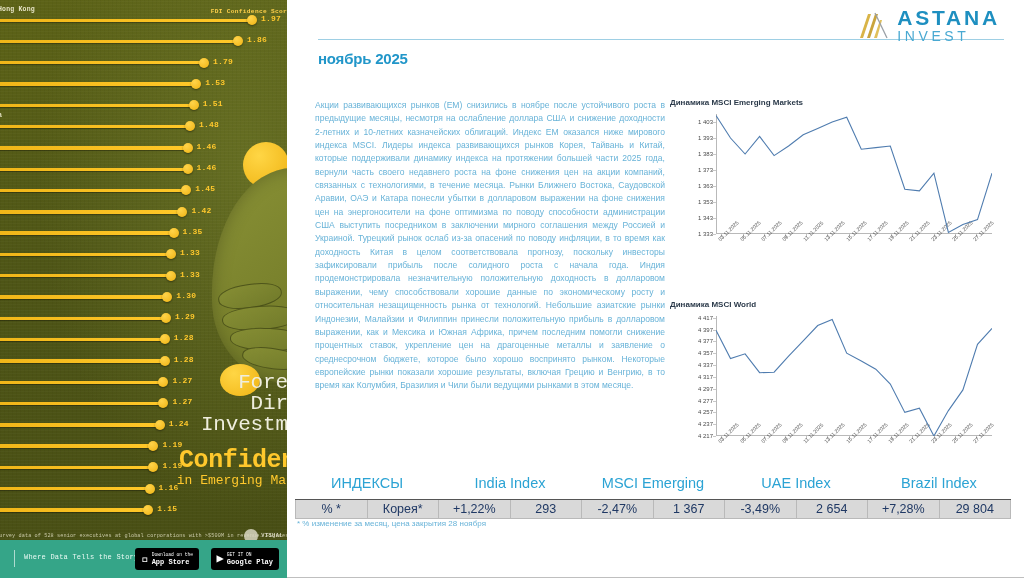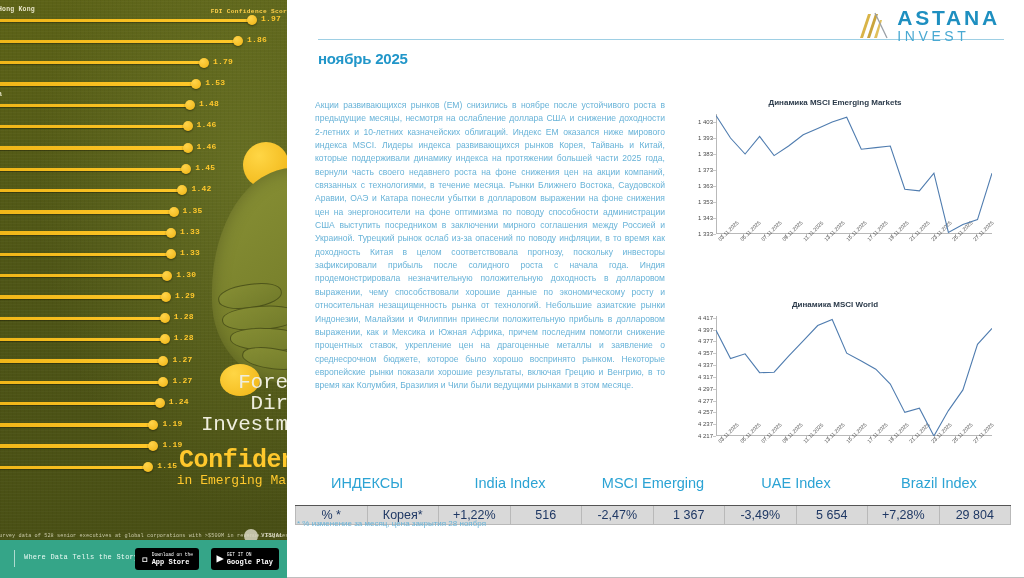--- a/index.html
+++ b/index.html
@@ -138,21 +138,21 @@
   .body-text{
     position:absolute;left:28px;top:99px;width:350px;
     font-size:8.55px;line-height:13.35px;color:#68b3d8;
     text-align:justify;text-justify:inter-word;
     font-weight:400;
   }
 
   
   .chart-box{position:absolute;}
   .chart-title{
-    text-align:center;font-size:8px;font-weight:700;color:#2b3a4a;
+    font-size:8px;font-weight:700;color:#2b3a4a;
     margin-bottom:2px;
   }
   .plot{position:relative;}
   .ylab{
     position:absolute;right:100%;margin-right:3px;
     font-size:6px;color:#4a4a4a;white-space:nowrap;
     transform:translateY(-50%);
   }
   .gridtick{position:absolute;left:-3px;width:3px;height:1px;background:#c8c8c8;}
   .xaxis{position:absolute;left:0;right:0;bottom:0;height:1px;background:#b9b9b9;}
@@ -165,21 +165,21 @@
 
   
   .table-wrap{position:absolute;left:8px;top:473px;width:716px;}
   table.idx{border-collapse:collapse;width:100%;table-layout:fixed;}
   table.idx td{
     text-align:center;font-size:12.5px;padding:2px 0;
     border:1px solid #b9b9b9;
   }
   table.idx tr.head td{
     border:none;border-bottom:1.4px solid #555;
-    color:#2ba3d4;font-size:14.5px;padding-bottom:14px;
+    color:#2ba3d4;font-size:14.5px;padding-bottom:8px;
   }
   table.idx tr.vals td{background:#d9d9d9;color:#1f3864;}
   .pos{color:#00a64f;}
   .neg{color:#e8202a;}
   .hc{color:#2ba3d4;}
   .note{
     position:absolute;left:10px;top:519px;font-size:8px;color:#68b3d8;
   }
   .bottom-rule{position:absolute;left:0;right:0;bottom:0;height:1px;background:#bfbfbf;}
 </style>
@@ -209,20 +209,25 @@
           <div class="bar-line" style="width: 209.954px;"></div>
           <div class="bar-dot" style="left: 198.954px;"></div>
           <div class="bar-val" style="left: 212.954px;">1.79</div>
         </div>
         <div class="bar-row">
           <div class="bar-line" style="width: 202.368px;"></div>
           <div class="bar-dot" style="left: 191.368px;"></div>
           <div class="bar-val" style="left: 205.368px;">1.53</div>
         </div>
         <div class="bar-row">
+          <div class="bar-line" style="width: 199.839px;"></div>
+          <div class="bar-dot" style="left: 188.839px;"></div>
+          <div class="bar-val" style="left: 202.839px;">1.51</div>
+        </div>
+        <div class="bar-row">
           <div class="bar-label">a</div>
           <div class="bar-line" style="width: 196.046px;"></div>
           <div class="bar-dot" style="left: 185.046px;"></div>
           <div class="bar-val" style="left: 199.046px;">1.48</div>
         </div>
         <div class="bar-row">
           <div class="bar-line" style="width: 193.517px;"></div>
           <div class="bar-dot" style="left: 182.517px;"></div>
           <div class="bar-val" style="left: 196.517px;">1.46</div>
         </div>
@@ -293,20 +298,25 @@
         </div>
         <div class="bar-row">
           <div class="bar-line" style="width: 159.379px;"></div>
           <div class="bar-dot" style="left: 148.379px;"></div>
           <div class="bar-val" style="left: 162.379px;">1.19</div>
         </div>
         <div class="bar-row">
           <div class="bar-line" style="width: 159.379px;"></div>
           <div class="bar-dot" style="left: 148.379px;"></div>
           <div class="bar-val" style="left: 162.379px;">1.19</div>
+        </div>
+        <div class="bar-row">
+          <div class="bar-line" style="width: 155.586px;"></div>
+          <div class="bar-dot" style="left: 144.586px;"></div>
+          <div class="bar-val" style="left: 158.586px;">1.16</div>
         </div>
         <div class="bar-row">
           <div class="bar-line" style="width: 154.322px;"></div>
           <div class="bar-dot" style="left: 143.322px;"></div>
           <div class="bar-val" style="left: 157.322px;">1.15</div>
         </div>
       </div>
 
     <div class="hand-wrap">
       <div class="coin-a"></div>
@@ -498,25 +508,25 @@
               <td colspan="2" class="hc">ИНДЕКСЫ</td>
               <td colspan="2" class="hc">India Index</td>
               <td colspan="2" class="hc">MSCI Emerging</td>
               <td colspan="2" class="hc">UAE Index</td>
               <td colspan="2" class="hc">Brazil Index</td>
             </tr>
             <tr class="vals">
               <td class="hc">% *</td>
               <td class="hc">Корея*</td>
               <td class="pos">+1,22%</td>
-              <td>516</td>
+              <td>293</td>
               <td class="neg">-2,47%</td>
               <td>1 367</td>
               <td class="neg">-3,49%</td>
-              <td>5 654</td>
+              <td>2 654</td>
               <td class="pos">+7,28%</td>
               <td>29 804</td>
             </tr>
           </tbody>
       </table>
     </div>
 
     <div class="note">* % изменение за месяц, цена закрытия 28 ноября</div>
     <div class="bottom-rule"></div>
   </div>

